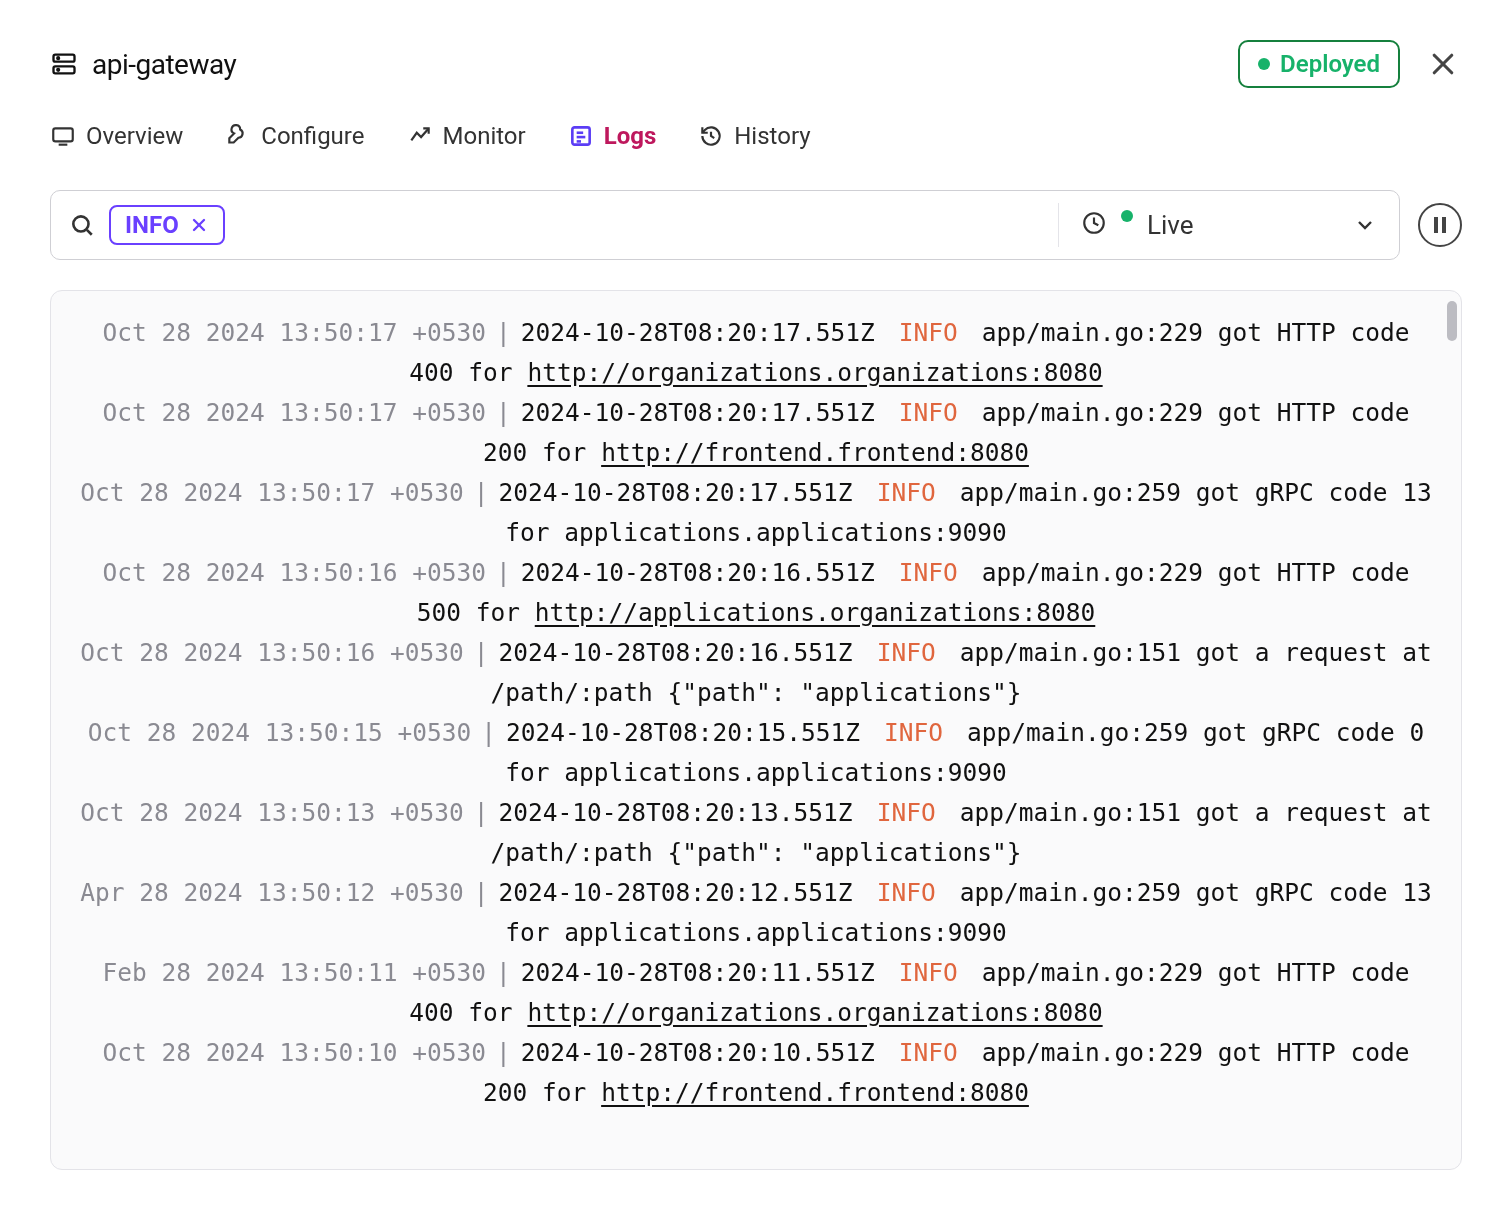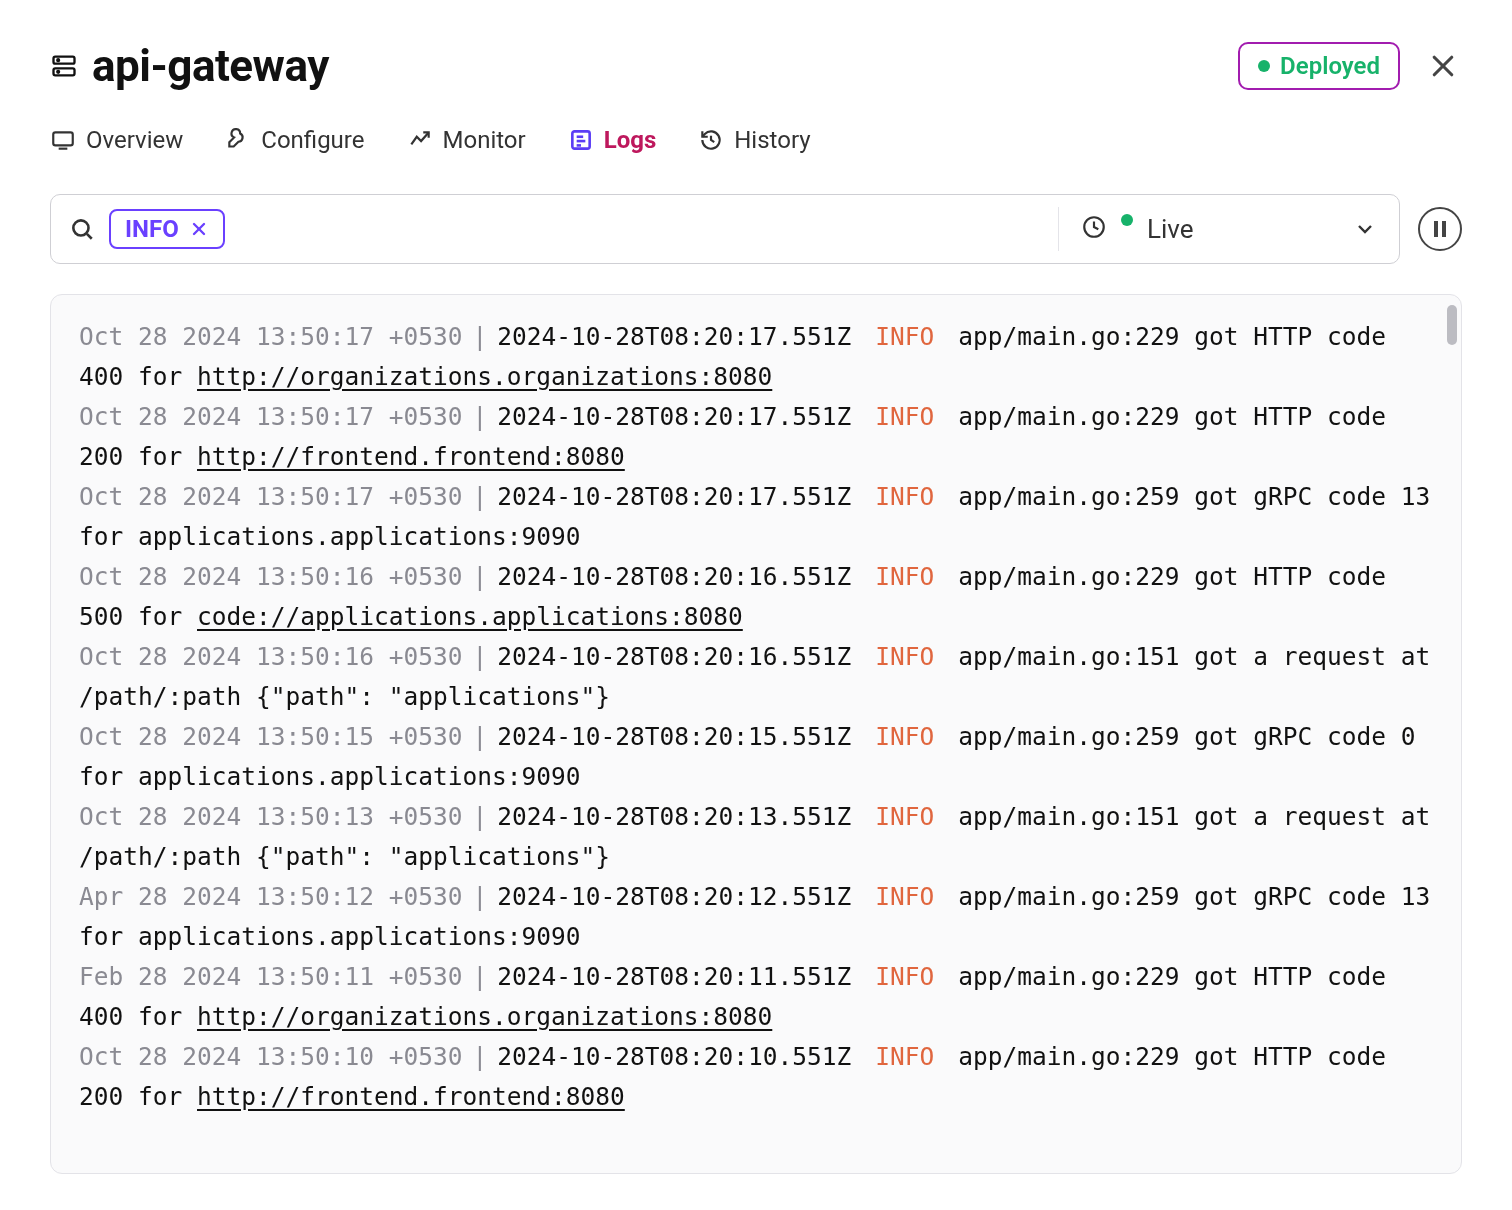--- a/index.html
+++ b/index.html
@@ -20,34 +20,34 @@
     justify-content: space-between;
     margin-bottom: 28px;
   }
   .title-wrap {
     display: flex;
     align-items: center;
     gap: 14px;
   }
   .title-icon svg { display: block; }
   .page-title {
-    font-size: 44px;
-    font-weight: 700;
+    font-size: 28px;
+    font-weight: 400;
     letter-spacing: -0.5px;
   }
   .header-right {
     display: flex;
     align-items: center;
     gap: 24px;
   }
   .status-badge {
     display: flex;
     align-items: center;
     gap: 10px;
-    border: 2px solid #a21caf;
+    border: 2px solid #15803d;
     border-radius: 10px;
     padding: 8px 18px;
     color: #17b26a;
     font-size: 24px;
     font-weight: 600;
   }
   .status-dot, .live-dot {
     width: 12px;
     height: 12px;
     border-radius: 50%;
@@ -164,20 +164,21 @@
 
   
   .log-panel {
     border: 1.5px solid #e3e3e8;
     border-radius: 12px;
     background: #fafafb;
     height: 880px;
     position: relative;
     padding: 22px 28px 22px 28px;
     overflow: hidden;
+    text-align: center;
   }
   .scroll-ind {
     position: absolute;
     right: 4px;
     top: 10px;
     width: 10px;
     height: 40px;
     background: #bcbcc2;
     border-radius: 5px;
   }
@@ -314,21 +315,21 @@
         </span>
     </div>
   </div>
 
   <div class="log-panel">
     <div class="scroll-ind"></div>
     <div class="log-lines" id="log-lines">
         <div class="log-entry"><span class="ts-local">Oct 28 2024 13:50:17 +0530</span><span class="pipe">|</span><span class="ts-iso">2024-10-28T08:20:17.551Z</span><span class="level">INFO</span><span class="msg">app/main.go:229 got HTTP code 400 for <span class="url">http://organizations.organizations:8080</span></span></div>
         <div class="log-entry"><span class="ts-local">Oct 28 2024 13:50:17 +0530</span><span class="pipe">|</span><span class="ts-iso">2024-10-28T08:20:17.551Z</span><span class="level">INFO</span><span class="msg">app/main.go:229 got HTTP code 200 for <span class="url">http://frontend.frontend:8080</span></span></div>
         <div class="log-entry"><span class="ts-local">Oct 28 2024 13:50:17 +0530</span><span class="pipe">|</span><span class="ts-iso">2024-10-28T08:20:17.551Z</span><span class="level">INFO</span><span class="msg">app/main.go:259 got gRPC code 13 for applications.applications:9090</span></div>
-        <div class="log-entry"><span class="ts-local">Oct 28 2024 13:50:16 +0530</span><span class="pipe">|</span><span class="ts-iso">2024-10-28T08:20:16.551Z</span><span class="level">INFO</span><span class="msg">app/main.go:229 got HTTP code 500 for <span class="url">code://applications.applications:8080</span></span></div>
+        <div class="log-entry"><span class="ts-local">Oct 28 2024 13:50:16 +0530</span><span class="pipe">|</span><span class="ts-iso">2024-10-28T08:20:16.551Z</span><span class="level">INFO</span><span class="msg">app/main.go:229 got HTTP code 500 for <span class="url">http://applications.organizations:8080</span></span></div>
         <div class="log-entry"><span class="ts-local">Oct 28 2024 13:50:16 +0530</span><span class="pipe">|</span><span class="ts-iso">2024-10-28T08:20:16.551Z</span><span class="level">INFO</span><span class="msg">app/main.go:151 got a request at /path/:path   {"path": "applications"}</span></div>
         <div class="log-entry"><span class="ts-local">Oct 28 2024 13:50:15 +0530</span><span class="pipe">|</span><span class="ts-iso">2024-10-28T08:20:15.551Z</span><span class="level">INFO</span><span class="msg">app/main.go:259 got gRPC code 0 for applications.applications:9090</span></div>
         <div class="log-entry"><span class="ts-local">Oct 28 2024 13:50:13 +0530</span><span class="pipe">|</span><span class="ts-iso">2024-10-28T08:20:13.551Z</span><span class="level">INFO</span><span class="msg">app/main.go:151 got a request at /path/:path   {"path": "applications"}</span></div>
         <div class="log-entry"><span class="ts-local">Apr 28 2024 13:50:12 +0530</span><span class="pipe">|</span><span class="ts-iso">2024-10-28T08:20:12.551Z</span><span class="level">INFO</span><span class="msg">app/main.go:259 got gRPC code 13 for applications.applications:9090</span></div>
         <div class="log-entry"><span class="ts-local">Feb 28 2024 13:50:11 +0530</span><span class="pipe">|</span><span class="ts-iso">2024-10-28T08:20:11.551Z</span><span class="level">INFO</span><span class="msg">app/main.go:229 got HTTP code 400 for <span class="url">http://organizations.organizations:8080</span></span></div>
         <div class="log-entry"><span class="ts-local">Oct 28 2024 13:50:10 +0530</span><span class="pipe">|</span><span class="ts-iso">2024-10-28T08:20:10.551Z</span><span class="level">INFO</span><span class="msg">app/main.go:229 got HTTP code 200 for <span class="url">http://frontend.frontend:8080</span></span></div>
       </div>
   </div>
 
 </div>

